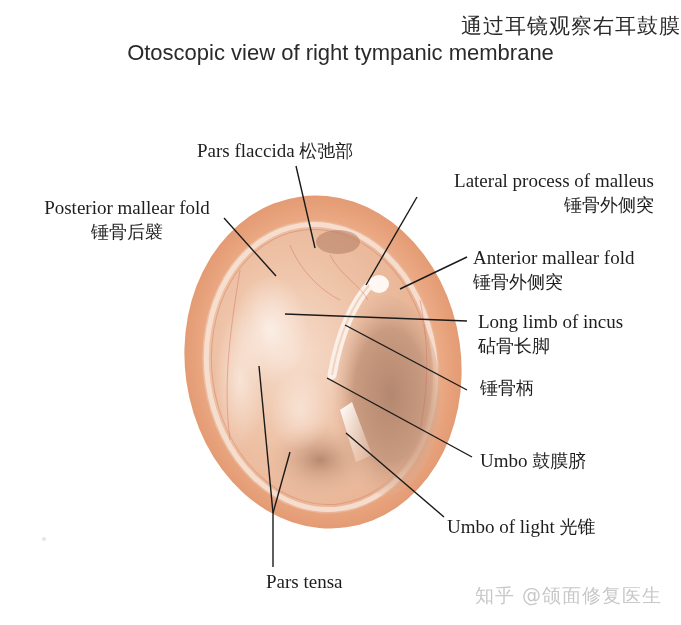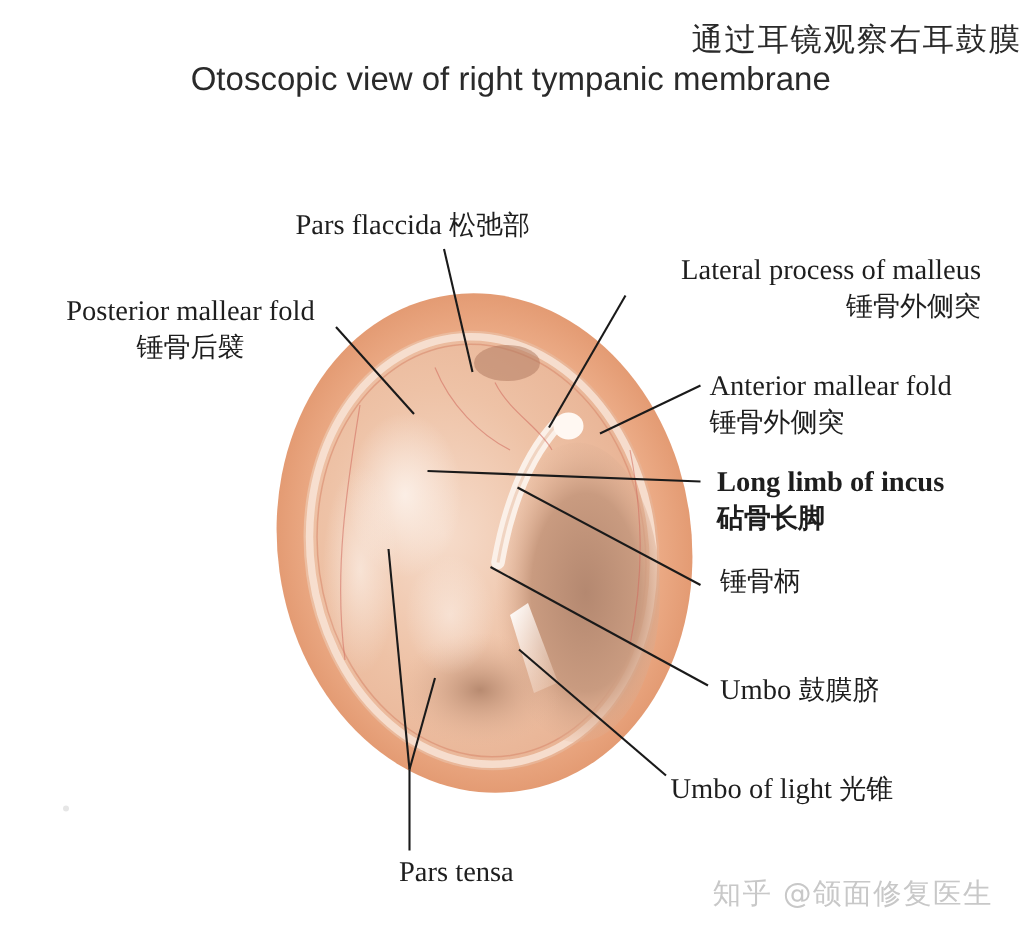--- a/index.html
+++ b/index.html
@@ -123,21 +123,21 @@
 <div class="lbl" style="left:401px; top:169px; width:253px; text-align:right;">
   <div>Lateral process of malleus</div>
   <div class="zh">锤骨外侧突</div>
 </div>
 
 <div class="lbl" style="left:473px; top:246px;">
   <div>Anterior mallear fold</div>
   <div class="zh">锤骨外侧突</div>
 </div>
 
-<div class="lbl" style="left:478px; top:310px;font-weight:bold;">
+<div class="lbl" style="left:478px; top:310px;">
   <div>Long limb of incus</div>
   <div class="zh">砧骨长脚</div>
 </div>
 
 <div class="lbl" style="left:480px; top:376px;">
   <div class="zh">锤骨柄</div>
 </div>
 
 <div class="lbl" style="left:480px; top:449px;">
   <span>Umbo</span>

